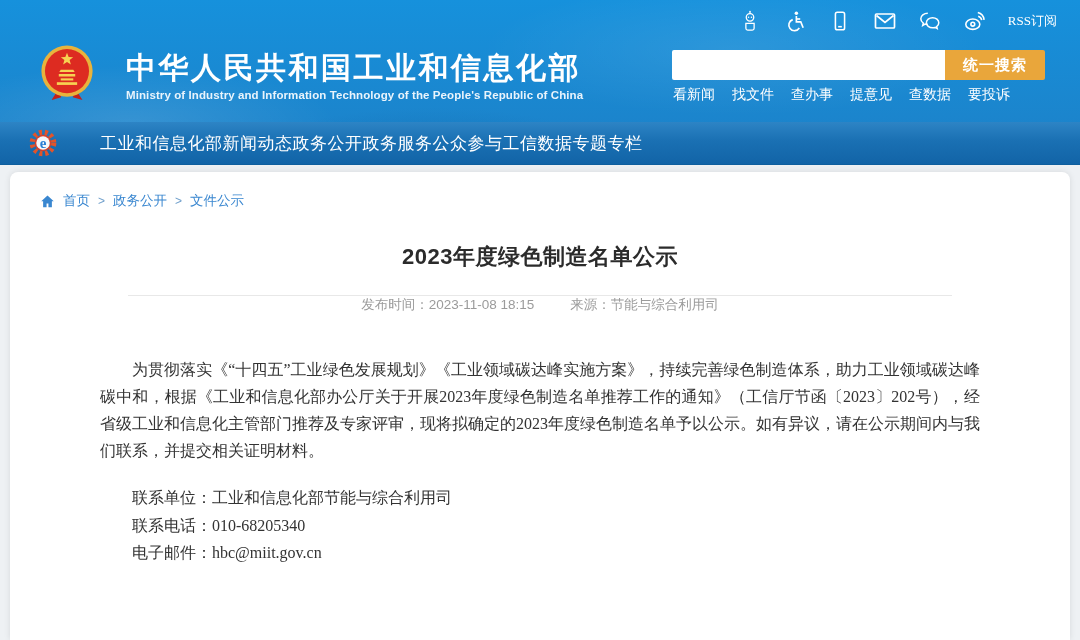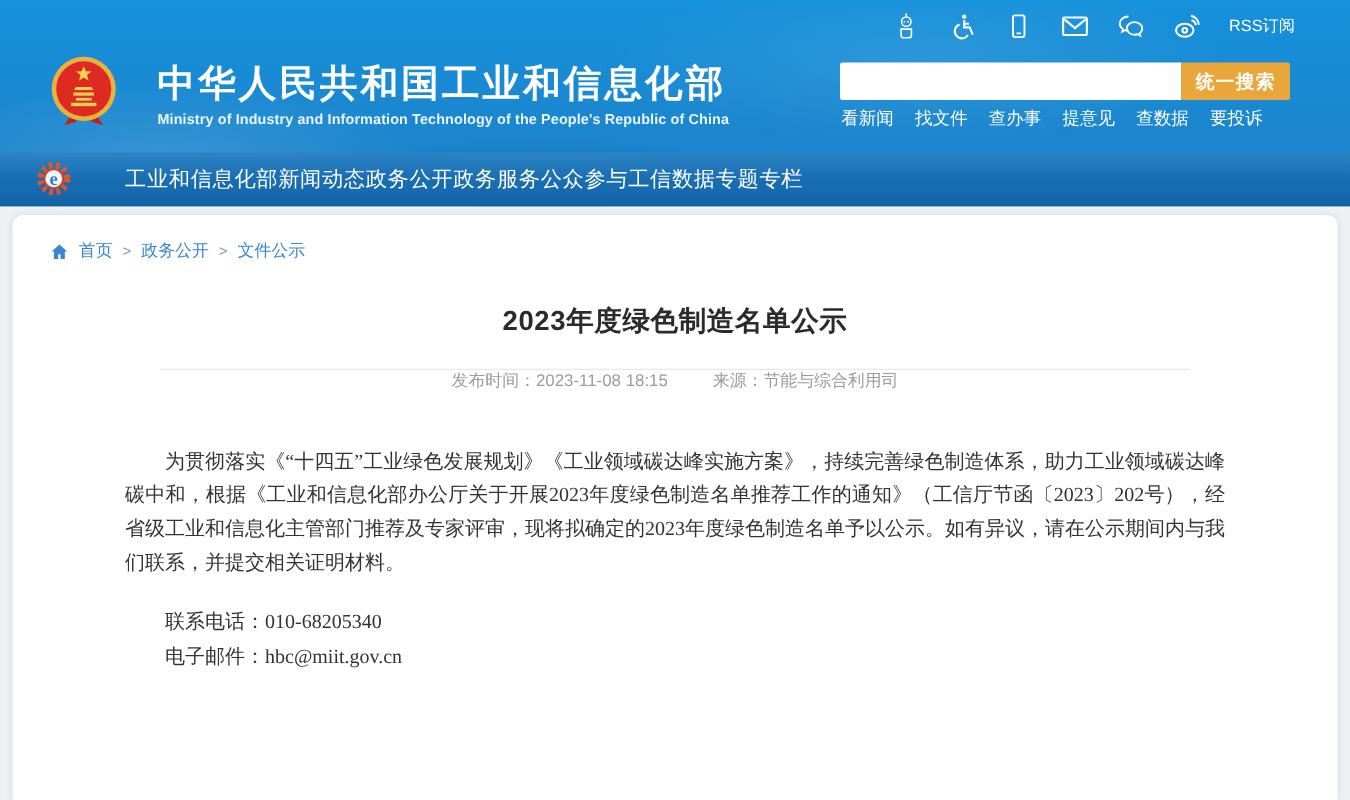--- a/index.html
+++ b/index.html
@@ -7,31 +7,31 @@
 
   
   .header-wrap {
     position:relative; height:165px;
     background:
       radial-gradient(ellipse 320px 90px at 12% 75%, rgba(255,255,255,0.12), transparent 65%),
       radial-gradient(ellipse 420px 110px at 68% 30%, rgba(255,255,255,0.09), transparent 60%),
       radial-gradient(ellipse 260px 70px at 40% 95%, rgba(10,80,140,0.25), transparent 70%),
       linear-gradient(180deg,#1691dc 0%,#1b85cd 70%,#1d80c8 100%);
   }
-  .topbar { position:absolute; top:0; left:0; right:0; height:42px; display:flex; align-items:center; justify-content:flex-end; gap:21px; padding-right:44px; }
+  .topbar { position:absolute; top:0; left:0; right:0; height:42px; display:flex; align-items:center; justify-content:flex-end; gap:21px; padding-right:23px;font-family:Liberation Serif, serif; }
   .topbar .ticon { width:24px; height:24px; display:flex; align-items:center; justify-content:center; cursor:pointer; }
   .rss { font-size:13px; color:#fff; cursor:pointer; }
 
   .brand { position:absolute; left:38px; top:43px; display:flex; align-items:center; gap:30px; cursor:pointer; }
   .site-title { font-size:30px; font-weight:bold; color:#fff; letter-spacing:2.5px; line-height:1.15; }
   .site-subtitle { font-size:11.5px; color:#e9f4fc; margin-top:4px; font-weight:bold; letter-spacing:0.1px; }
 
   .search-box { position:absolute; left:672px; top:50px; display:flex; }
   .search-input { width:273px; height:30px; border:none; outline:none; border-radius:2px 0 0 2px; padding:0 9px; font-size:14px; }
-  .search-btn { width:87px; height:30px; border:none; background:#e9a63b; color:#fff; font-size:15px; font-weight:bold; letter-spacing:1px; border-radius:0 2px 2px 0; cursor:pointer; font-family:inherit; }
+  .search-btn { width:100px; height:30px; border:none; background:#e9a63b; color:#fff; font-size:15px; font-weight:bold; letter-spacing:1px; border-radius:0 2px 2px 0; cursor:pointer; font-family:inherit; }
   .quick-links { position:absolute; left:673px; top:86px; display:flex; gap:17px; }
   .quick-links span { font-size:14px; color:#fff; cursor:pointer; }
 
   .navbar { position:absolute; top:122px; left:0; right:0; height:43px; display:flex; align-items:center; padding:0 42px 0 28px;
     background:linear-gradient(180deg,#2d84c5 0%,#1a70b3 45%,#1264a7 100%); border-bottom:1px solid #0f5f9e; }
   .nav-logo { margin-right:42px; display:flex; align-items:center; }
   .nav-items { flex:1; display:flex; justify-content:flex-start; }
   .nav-items span { color:#fff; font-size:17px; cursor:pointer; letter-spacing:0.5px; }
 
   
@@ -180,19 +180,20 @@
       <div class="divider"></div>
 
       <div class="pub-row">
         <span class="pub-item"><span>发布时间：</span><span>2023-11-08 18:15</span></span>
         <span class="pub-item"><span>来源：</span><span>节能与综合利用司</span></span>
       </div>
 
       <p class="body-text">为贯彻落实《“十四五”工业绿色发展规划》《工业领域碳达峰实施方案》，持续完善绿色制造体系，助力工业领域碳达峰碳中和，根据《工业和信息化部办公厅关于开展2023年度绿色制造名单推荐工作的通知》（工信厅节函〔2023〕202号），经省级工业和信息化主管部门推荐及专家评审，现将拟确定的2023年度绿色制造名单予以公示。如有异议，请在公示期间内与我们联系，并提交相关证明材料。</p>
 
       <div class="details">
+        <div class="detail-line">联系单位：工业和信息化部节能与综合利用司</div>
         <div class="detail-line">联系电话：010-68205340</div>
         <div class="detail-line">电子邮件：hbc@miit.gov.cn</div>
       </div>
     </div>
 
   </div>
 </div>
 
 </body></html>

